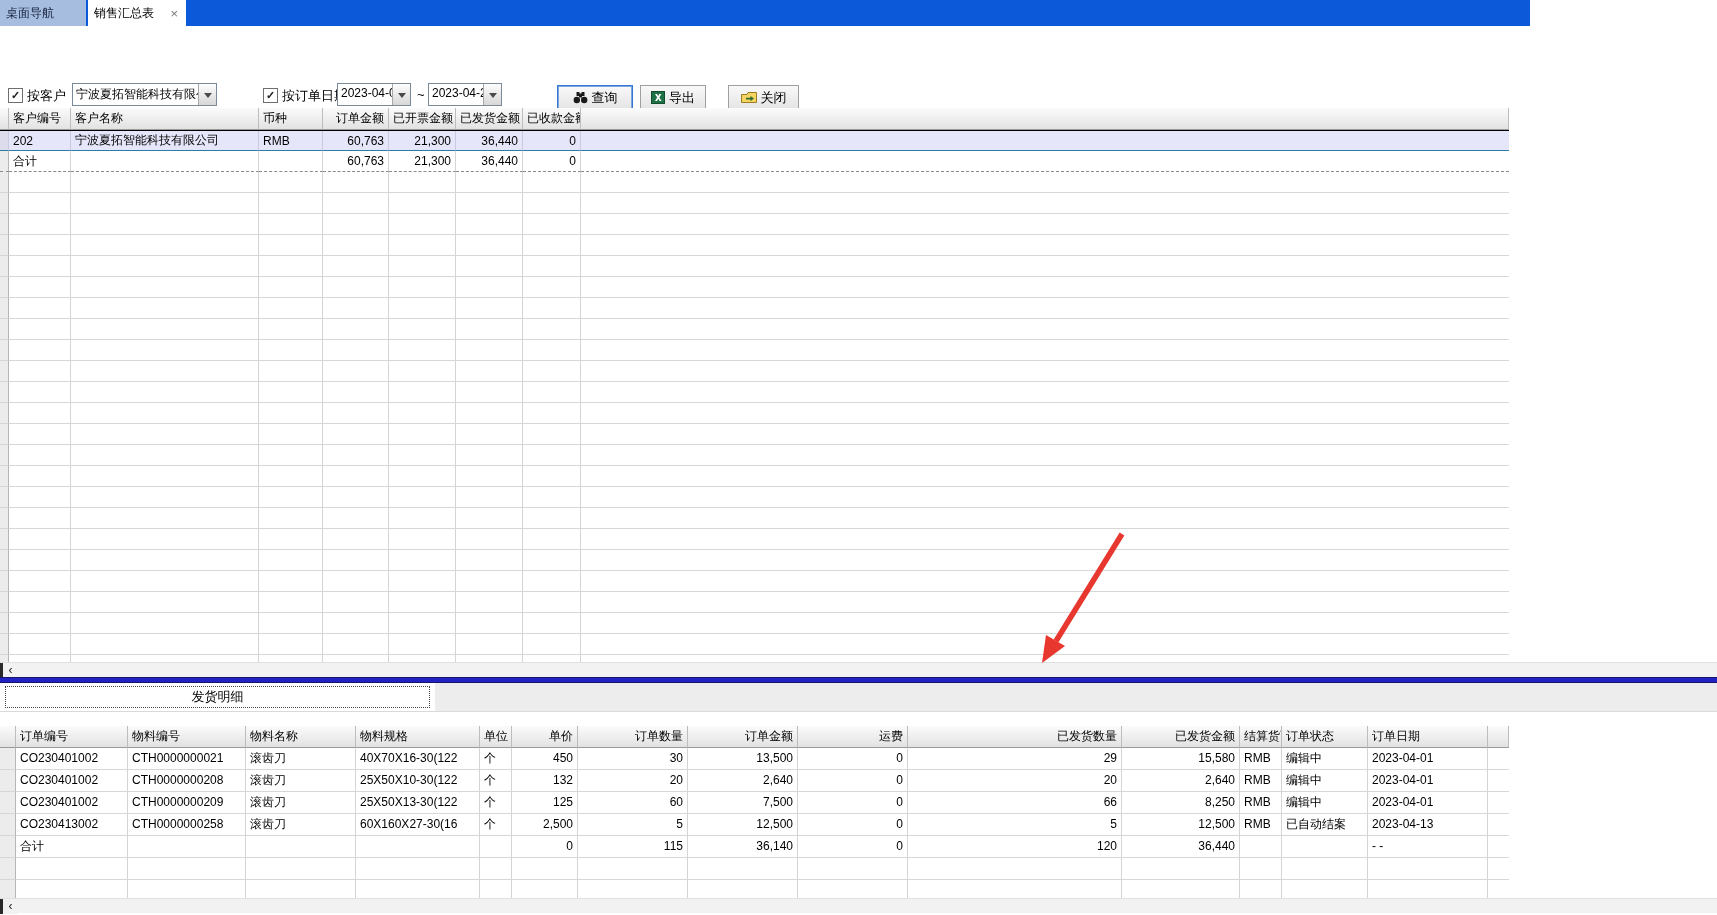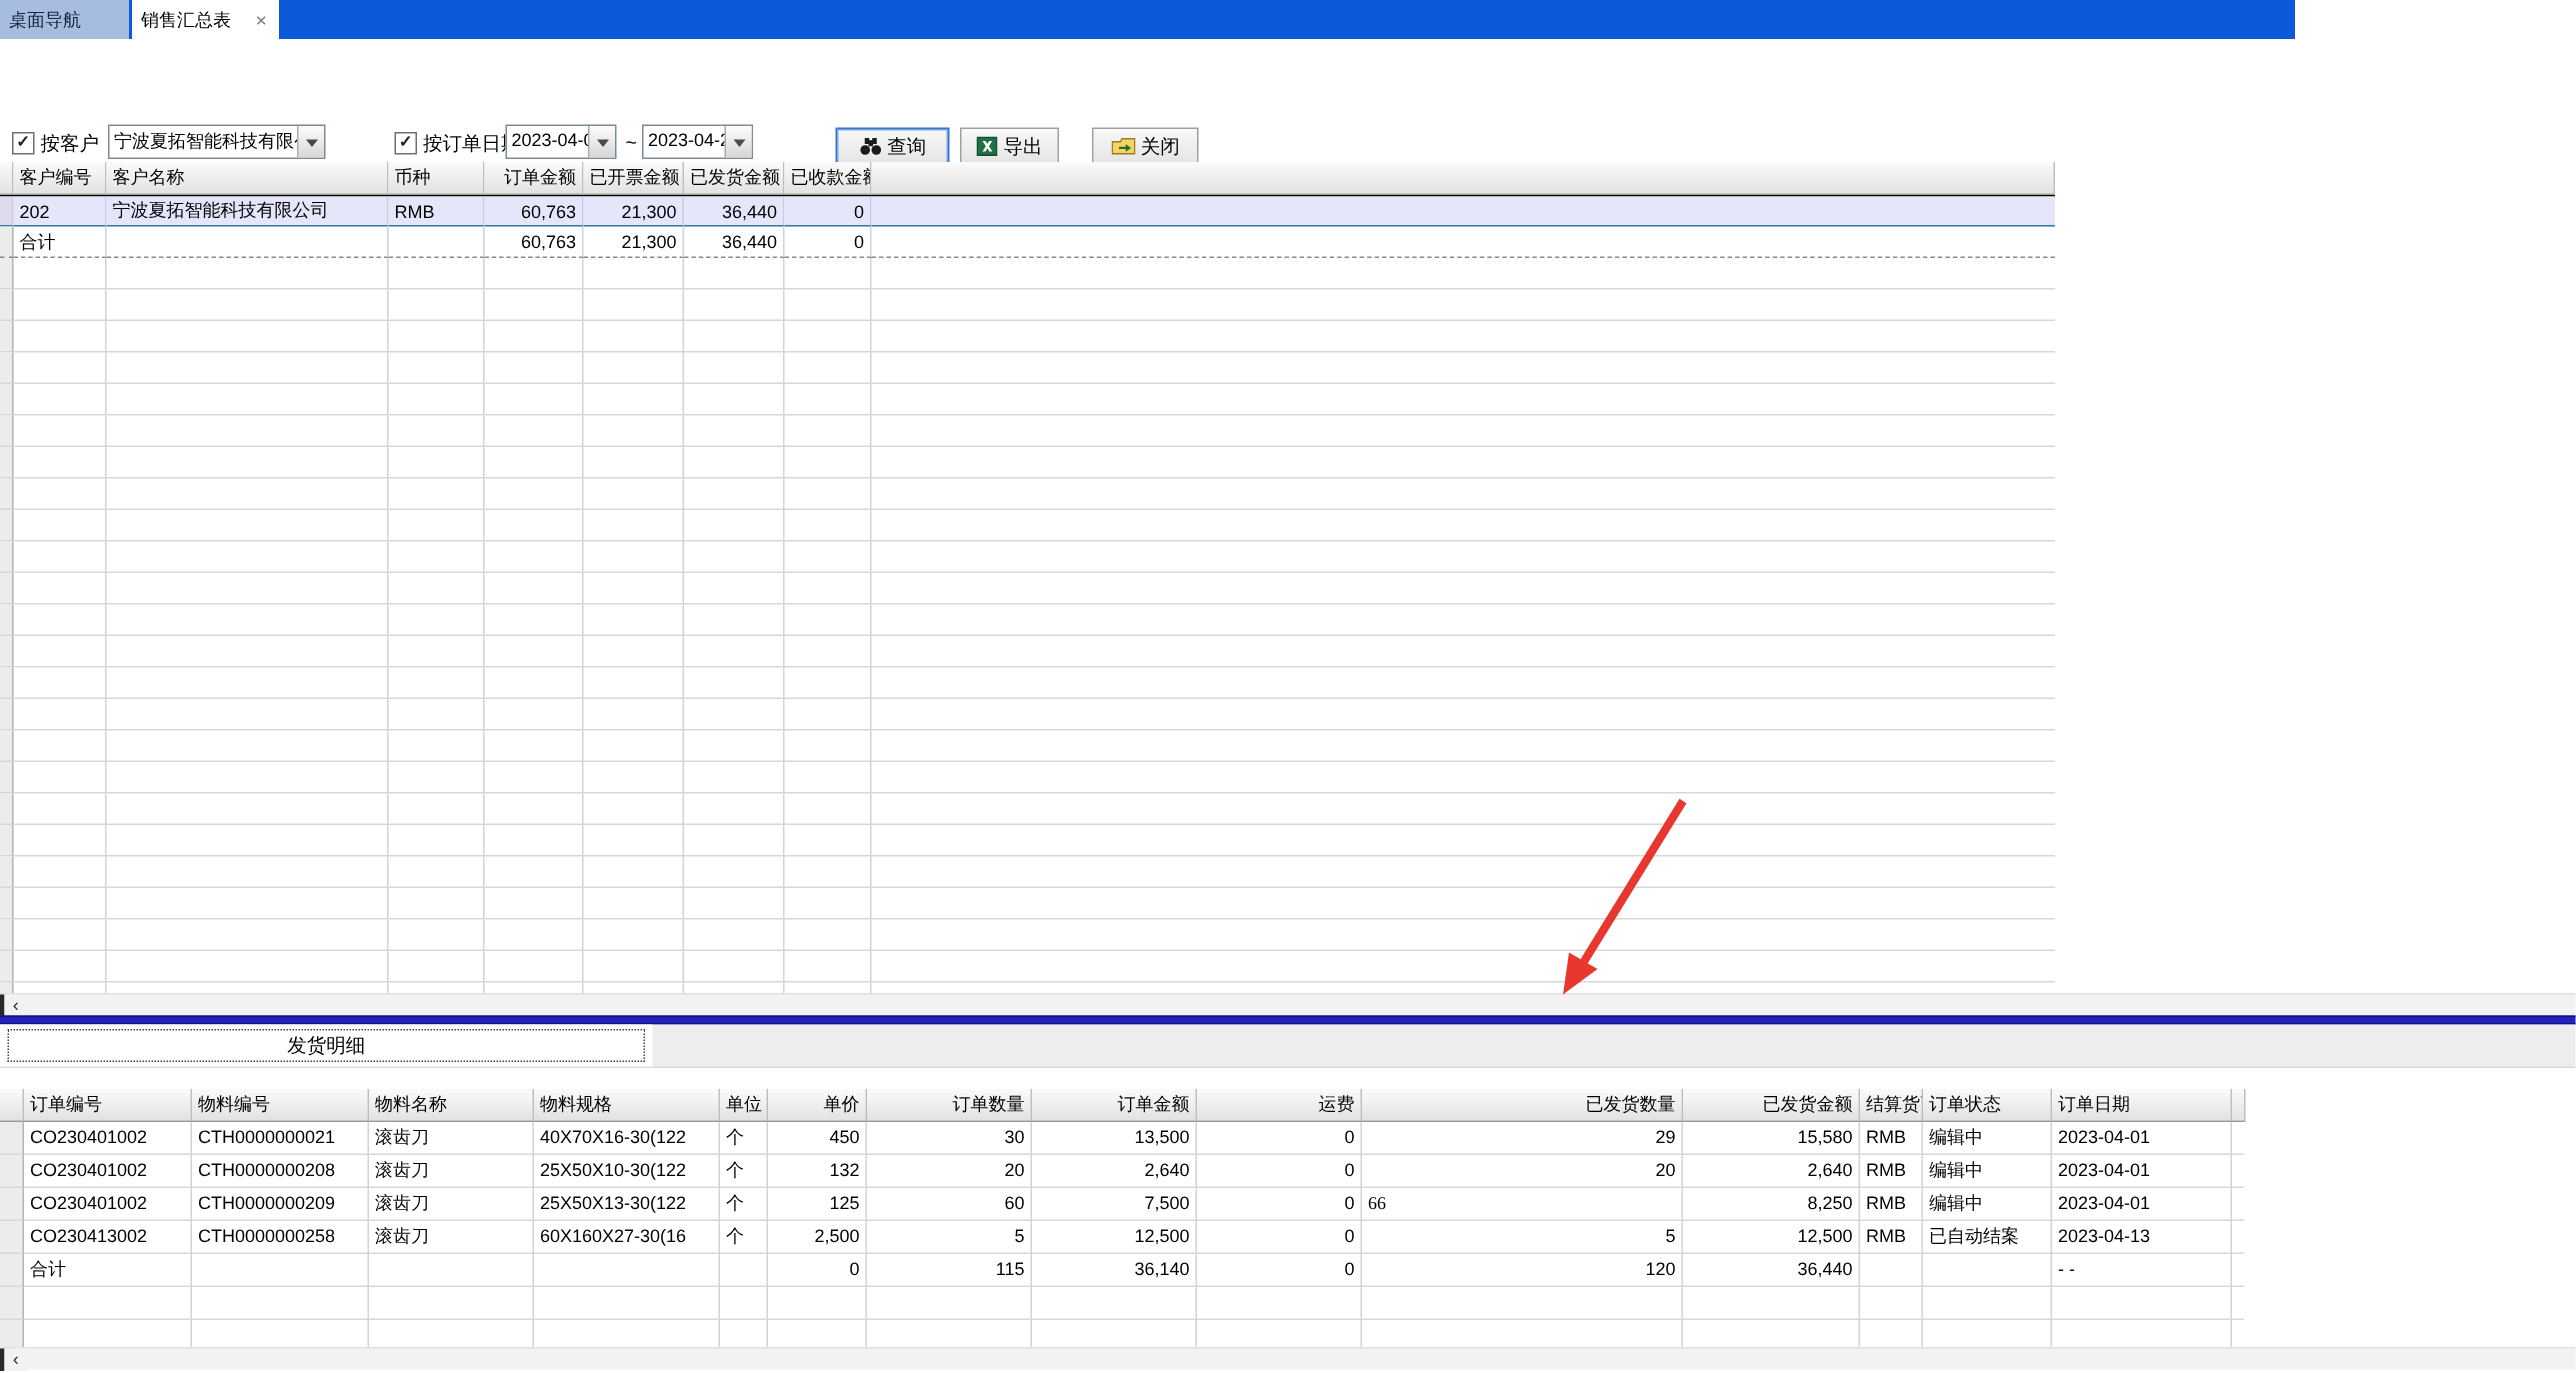--- a/index.html
+++ b/index.html
@@ -24,21 +24,21 @@
   .combo .cbtn{flex:0 0 17px;background:linear-gradient(#fdfdfd,#d7d7d7);border-left:1px solid #a8a8a8;
       display:flex;align-items:center;justify-content:center}
   .combo .cbtn::after{content:"";border:4px solid transparent;border-top:5px solid #4a4a4a;margin-top:5px}
   .cyaninput{position:absolute;background:#a5f2f0;border:1px solid #8fc4c2;box-sizing:border-box}
   .pushbtn{position:absolute;height:25px;background:linear-gradient(#f9f9f9,#e4e4e4);border:1px solid #9f9f9f;
       display:flex;align-items:center;justify-content:center;gap:4px;font-size:13px;box-sizing:border-box;cursor:default}
   .pushbtn.primary{border:1px solid #3576d2;box-shadow:inset 0 0 0 1px #7aa7e0}
 
   
   .grid{position:absolute;left:0;width:1717px;overflow:hidden;background:#fff}
-  .grow{display:flex;box-sizing:border-box;width:1370px}
+  .grow{display:flex;box-sizing:border-box;width:1509px}
   .gcell{box-sizing:border-box;border-right:1px solid #d4d4d4;border-bottom:1px solid #d7d7d7;
       padding:0 4px;overflow:hidden;white-space:nowrap;font-size:12px;line-height:20px}
   .gcell.filler{border-right:none}
   .gcell.selcell{background:#ececec;border-right:1px solid #b5b5b5;padding:0}
   .ghead .gcell{background:linear-gradient(#fbfbfb,#e2e2e2);border-right:1px solid #bdbdbd;
       border-bottom:1px solid #9a9a9a;line-height:21px}
   .ghead .gcell.filler{background:linear-gradient(#fbfbfb,#e2e2e2)}
   .selrow{border-top:1px solid #000}
   .selrow .gcell{background:#e6e6fa;border-bottom:1px solid #2e7ba6;border-right-color:#c9c9e2}
   .selrow .gcell.selcell{background:#dcdcec}
@@ -502,21 +502,21 @@
       <div class="gcell selcell" style="flex: 0 0 16px;"></div>
       <div class="gcell" style="flex: 0 0 112px;">CO230401002</div>
       <div class="gcell" style="flex: 0 0 118px;">CTH0000000209</div>
       <div class="gcell" style="flex: 0 0 110px;">滚齿刀</div>
       <div class="gcell" style="flex: 0 0 124px;">25X50X13-30(122</div>
       <div class="gcell" style="flex: 0 0 32px;">个</div>
       <div class="gcell" style="flex: 0 0 66px; text-align: right;">125</div>
       <div class="gcell" style="flex: 0 0 110px; text-align: right;">60</div>
       <div class="gcell" style="flex: 0 0 110px; text-align: right;">7,500</div>
       <div class="gcell" style="flex: 0 0 110px; text-align: right;">0</div>
-      <div class="gcell" style="flex: 0 0 214px; text-align: left; font-family: Liberation Serif, serif;">66</div>
+      <div class="gcell" style="flex: 0 0 214px; text-align: right;">66</div>
       <div class="gcell" style="flex: 0 0 118px; text-align: right;">8,250</div>
       <div class="gcell" style="flex: 0 0 42px;">RMB</div>
       <div class="gcell" style="flex: 0 0 86px;">编辑中</div>
       <div class="gcell" style="flex: 0 0 120px;">2023-04-01</div>
       <div class="gcell filler" style="flex: 1 1 auto;"></div>
     </div>
     <div class="grow " style="height: 22px;">
       <div class="gcell selcell" style="flex: 0 0 16px;"></div>
       <div class="gcell" style="flex: 0 0 112px;">CO230413002</div>
       <div class="gcell" style="flex: 0 0 118px;">CTH0000000258</div>

